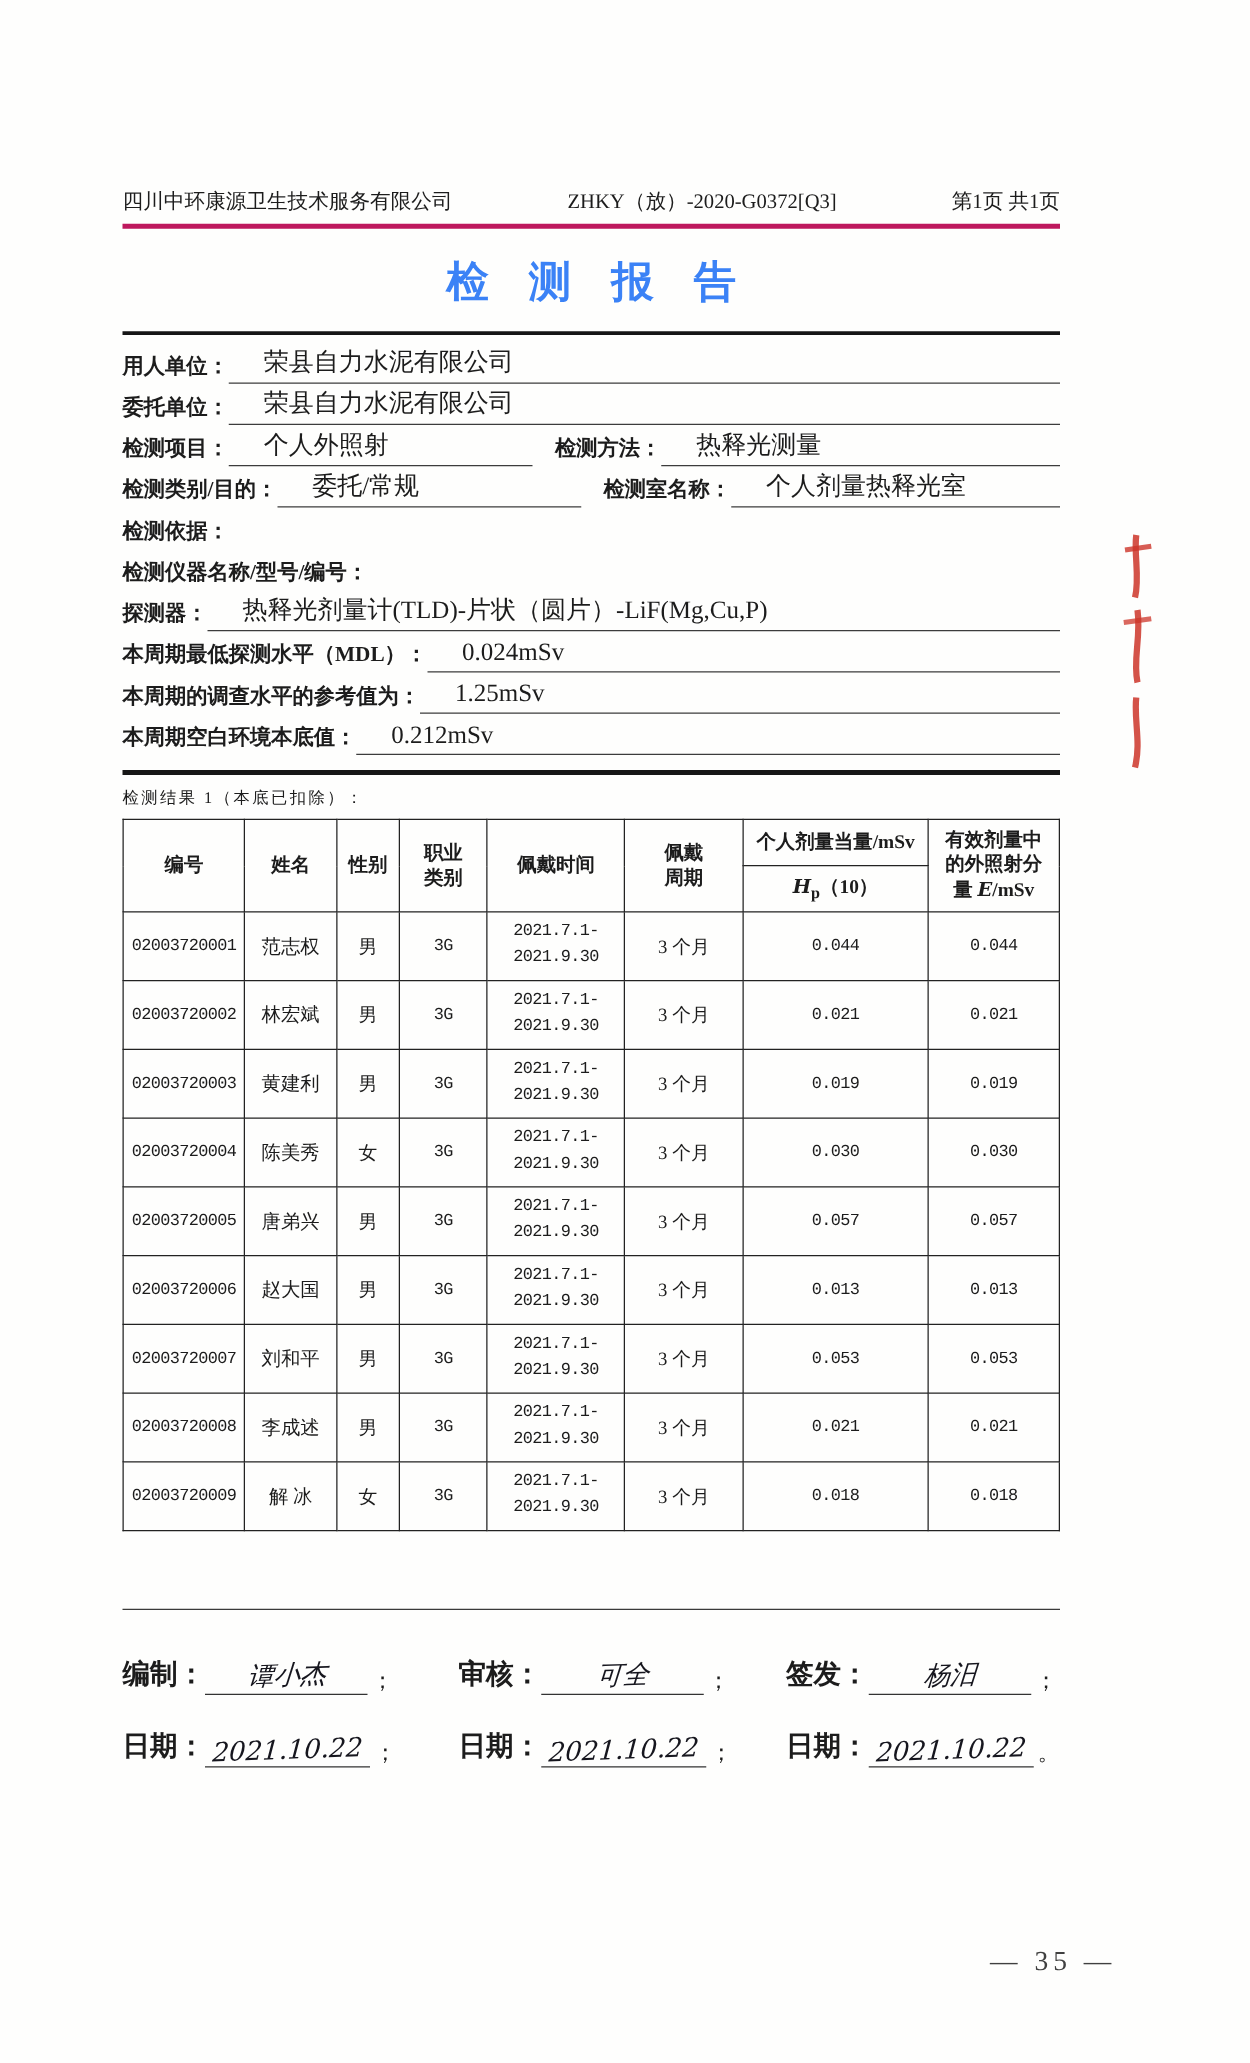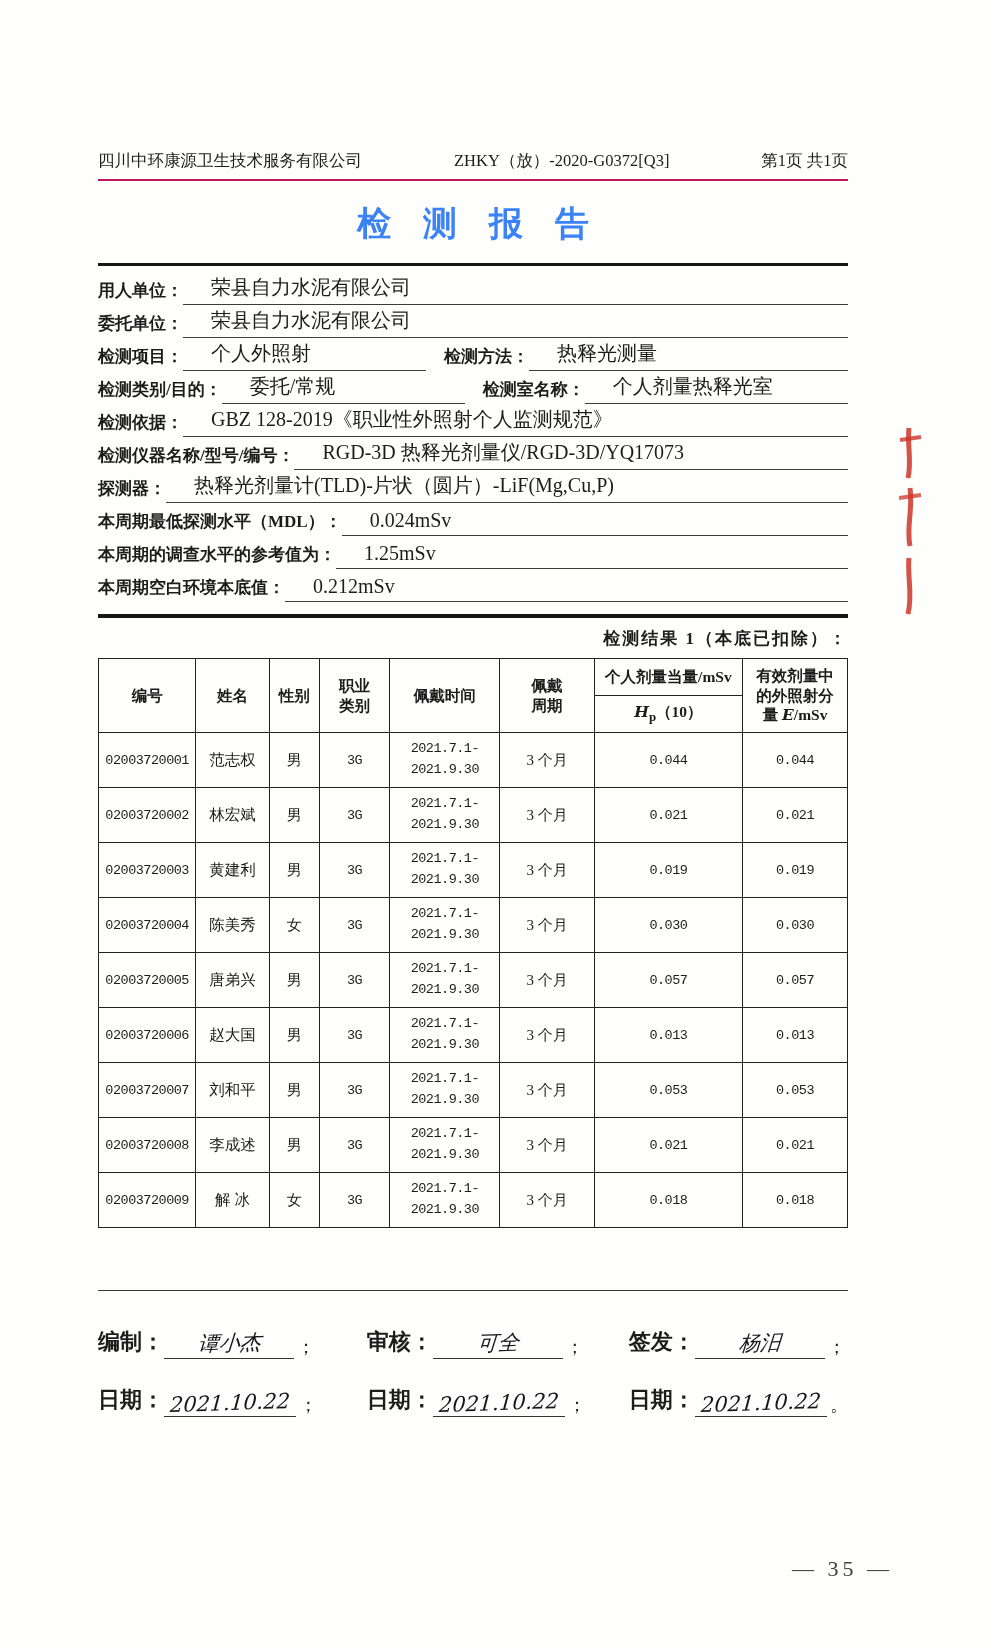--- a/index.html
+++ b/index.html
@@ -6,39 +6,39 @@
   body{
     width:1000px;height:1650px;background:#ffffff;
     font-family:"Liberation Serif", serif;color:#1c1c1c;
     position:relative;overflow:hidden;
   }
   .page{position:absolute;inset:0;background:#fefefd;}
   .content{position:absolute;left:98px;top:150px;width:750px;}
 
   
   .doc-header{display:flex;justify-content:space-between;align-items:flex-end;
-    font-size:16.5px;padding-bottom:7px;border-bottom:2px solid #be185d;}
+    font-size:16.5px;padding-bottom:7px;border-bottom:4px solid #be185d;}
   .doc-header span{white-space:nowrap;}
 
   
   .doc-title{margin-top:20px;text-align:center;font-size:34px;font-weight:700;
     letter-spacing:32px;padding-left:32px;color:#3b82f6;}
 
   
   .info{margin-top:16px;border-top:3.5px solid #161616;padding-top:6px;}
   .irow{display:flex;align-items:flex-end;height:33px;}
   .ilabel{font-weight:700;font-size:17px;white-space:nowrap;padding-bottom:3px;}
   .ival{flex:1;border-bottom:1.5px solid #3c3c3c;font-size:20px;
     padding:0 0 3px 28px;white-space:nowrap;overflow:hidden;}
   .ival.first{flex:0 0 215px;margin-right:14px;}
   .ilabel.second{margin-left:4px;}
 
   
   .heavy-bar{margin-top:12px;height:4px;background:#161616;}
-  .sec-title{font-weight:700;font-size:17px;margin:9px 0 8px 0;letter-spacing:2px;text-align:right;}
+  .sec-title{font-weight:400;font-size:13px;margin:9px 0 8px 0;letter-spacing:2px;}
 
   
   table{border-collapse:collapse;width:100%;table-layout:fixed;}
   th,td{border:1.6px solid #222;text-align:center;vertical-align:middle;padding:0 2px;}
   thead th{font-size:15.5px;font-weight:700;line-height:1.25;height:36px;}
   tbody td{height:54px;font-size:15px;}
   .mono{font-family:"Liberation Mono", monospace;font-size:13.5px;letter-spacing:-0.5px;}
   td.name{font-size:15.5px;}
   .hp-h{font-style:italic;font-family:"DejaVu Serif", serif;}
   .eff-e{font-style:italic;font-family:"DejaVu Serif", serif;}
@@ -96,25 +96,23 @@
         <span class="ival">热释光测量</span>
       </div>
       <div class="irow">
         <span class="ilabel">检测类别/目的：</span>
         <span class="ival first">委托/常规</span>
         <span class="ilabel second">检测室名称：</span>
         <span class="ival">个人剂量热释光室</span>
       </div>
       <div class="irow">
         <span class="ilabel">检测依据：</span>
-        <span class="ival">GBZ 128-2019《职业性外照射个人监测规范》</span>
       </div>
       <div class="irow">
         <span class="ilabel">检测仪器名称/型号/编号：</span>
-        <span class="ival">RGD-3D 热释光剂量仪/RGD-3D/YQ17073</span>
       </div>
       <div class="irow">
         <span class="ilabel">探测器：</span>
         <span class="ival">热释光剂量计(TLD)-片状（圆片）-LiF(Mg,Cu,P)</span>
       </div>
       <div class="irow">
         <span class="ilabel">本周期最低探测水平（MDL）：</span>
         <span class="ival">0.024mSv</span>
       </div>
       <div class="irow">

